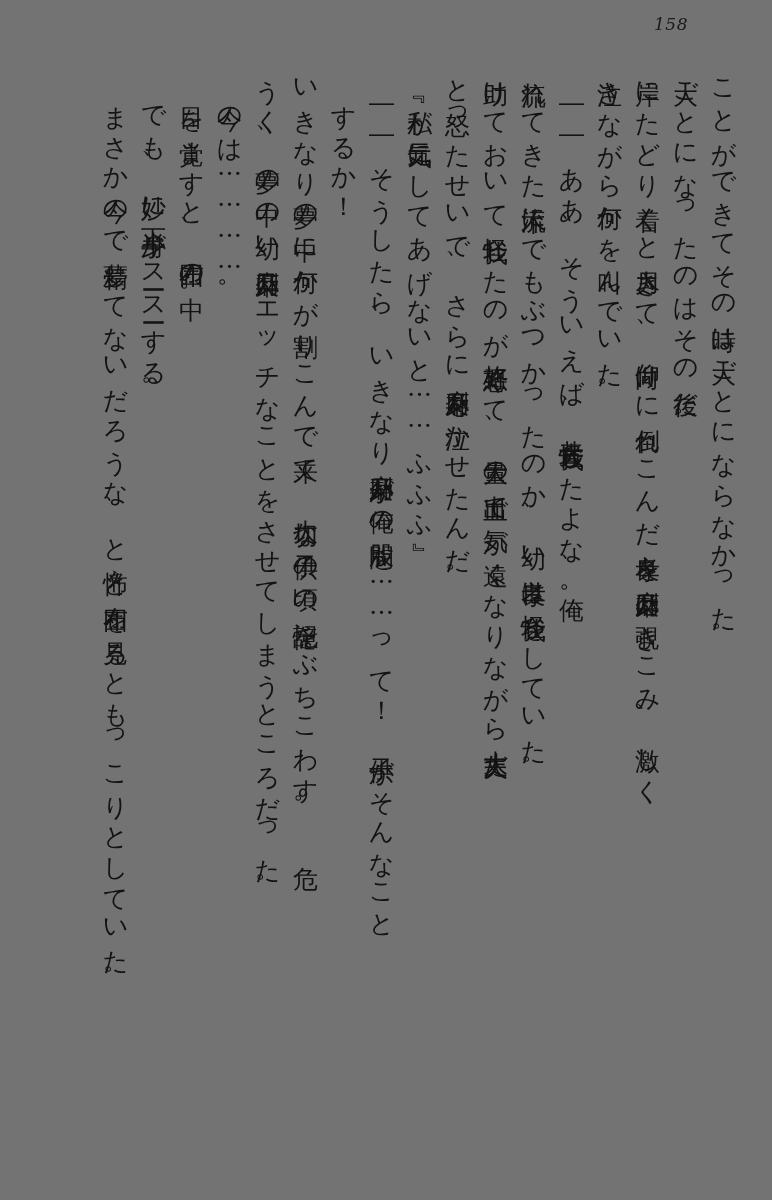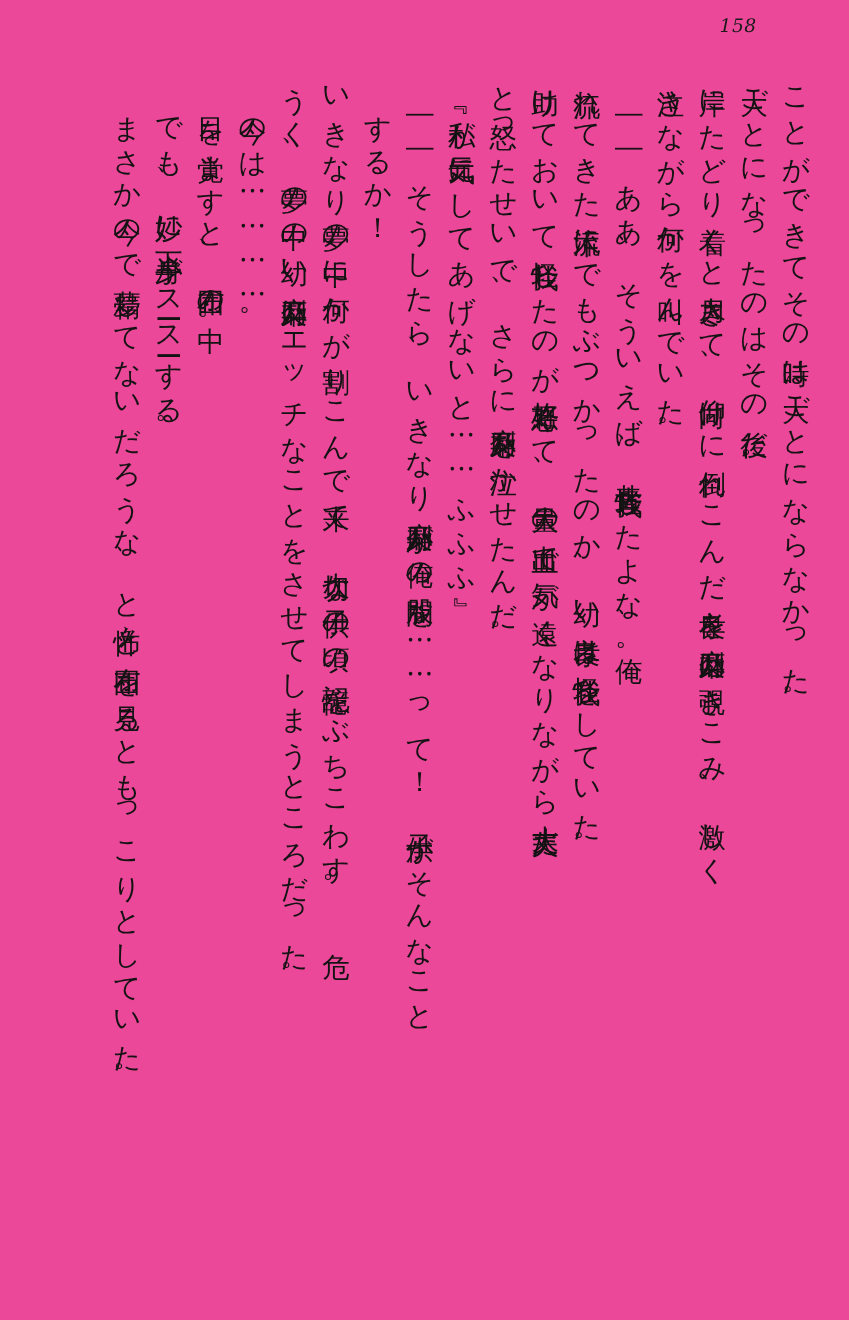--- a/index.html
+++ b/index.html
@@ -11,21 +11,21 @@
     width: 772px;
     height: 1200px;
     overflow: hidden;
     font-family: "DejaVu Serif", "Liberation Serif", serif;
     color: #111111;
   }
   .page {
     position: relative;
     width: 772px;
     height: 1200px;
-    background: #ec4899;
+    background: #737373;
     box-sizing: border-box;
   }
   .page-number {
     position: absolute;
     top: 14px;
     right: 84px;
     font-family: "DejaVu Serif", "Liberation Serif", serif;
     font-style: italic;
     font-size: 17px;
     color: #1a1a1a;

